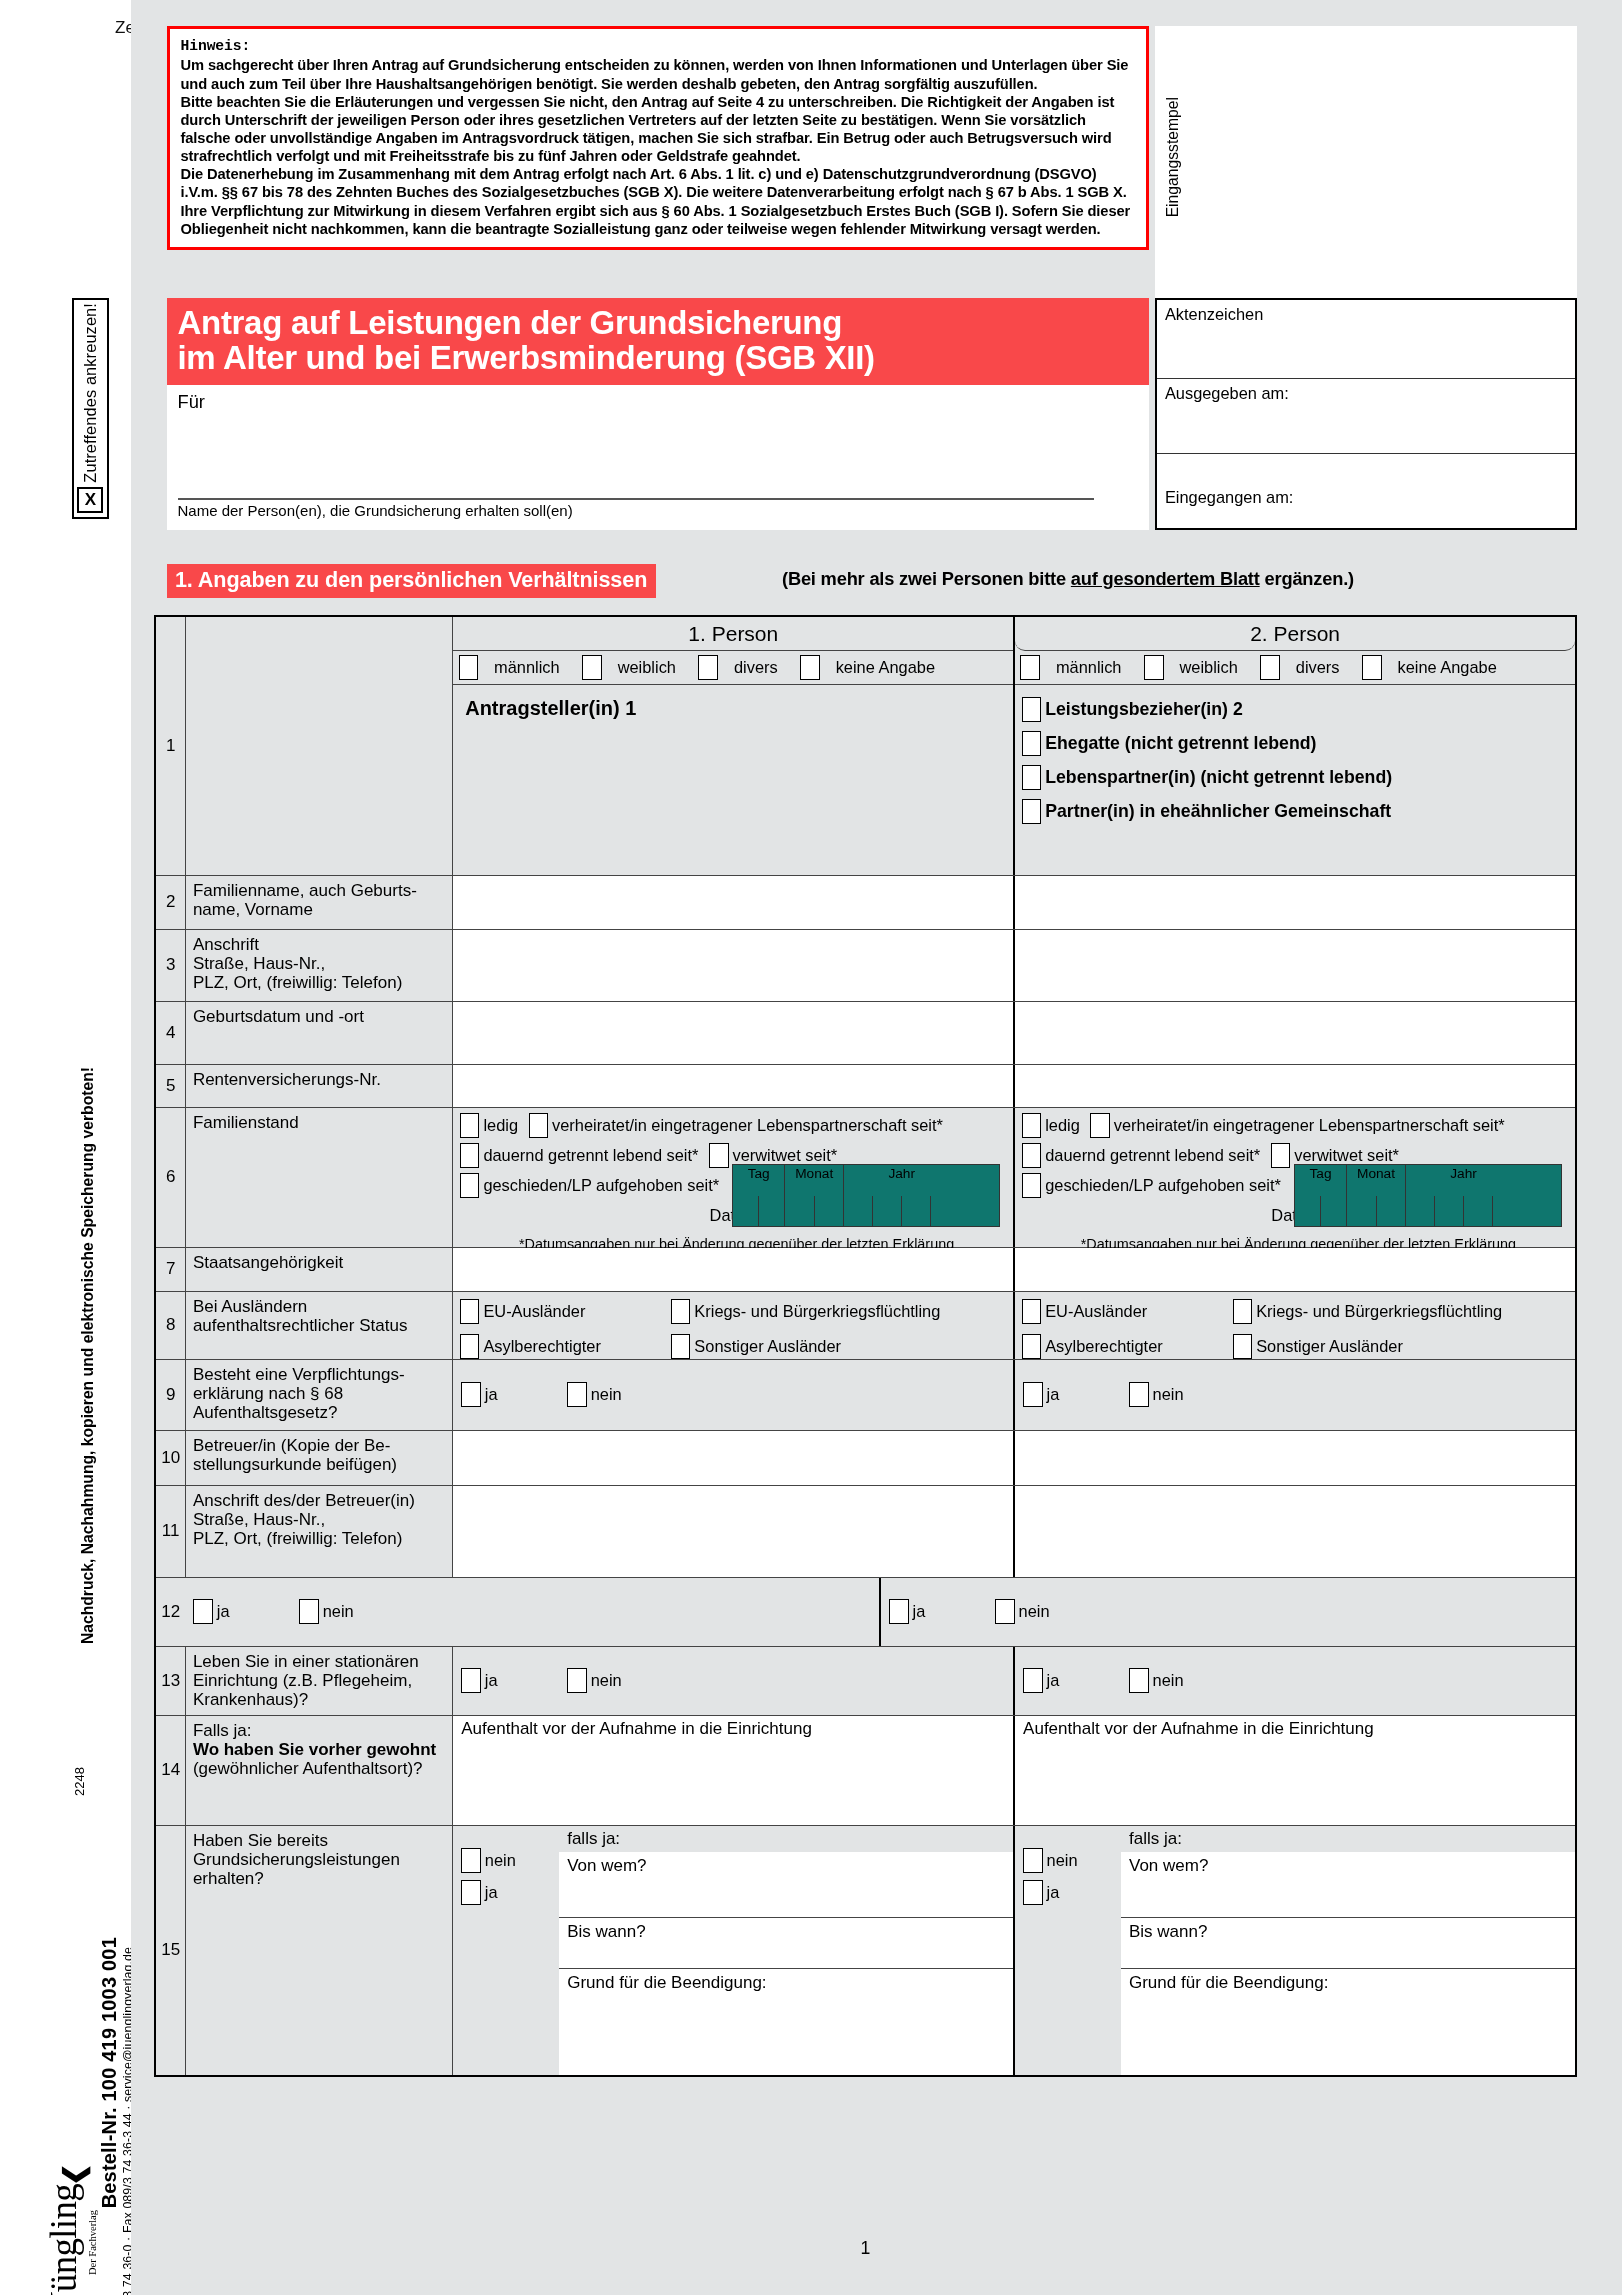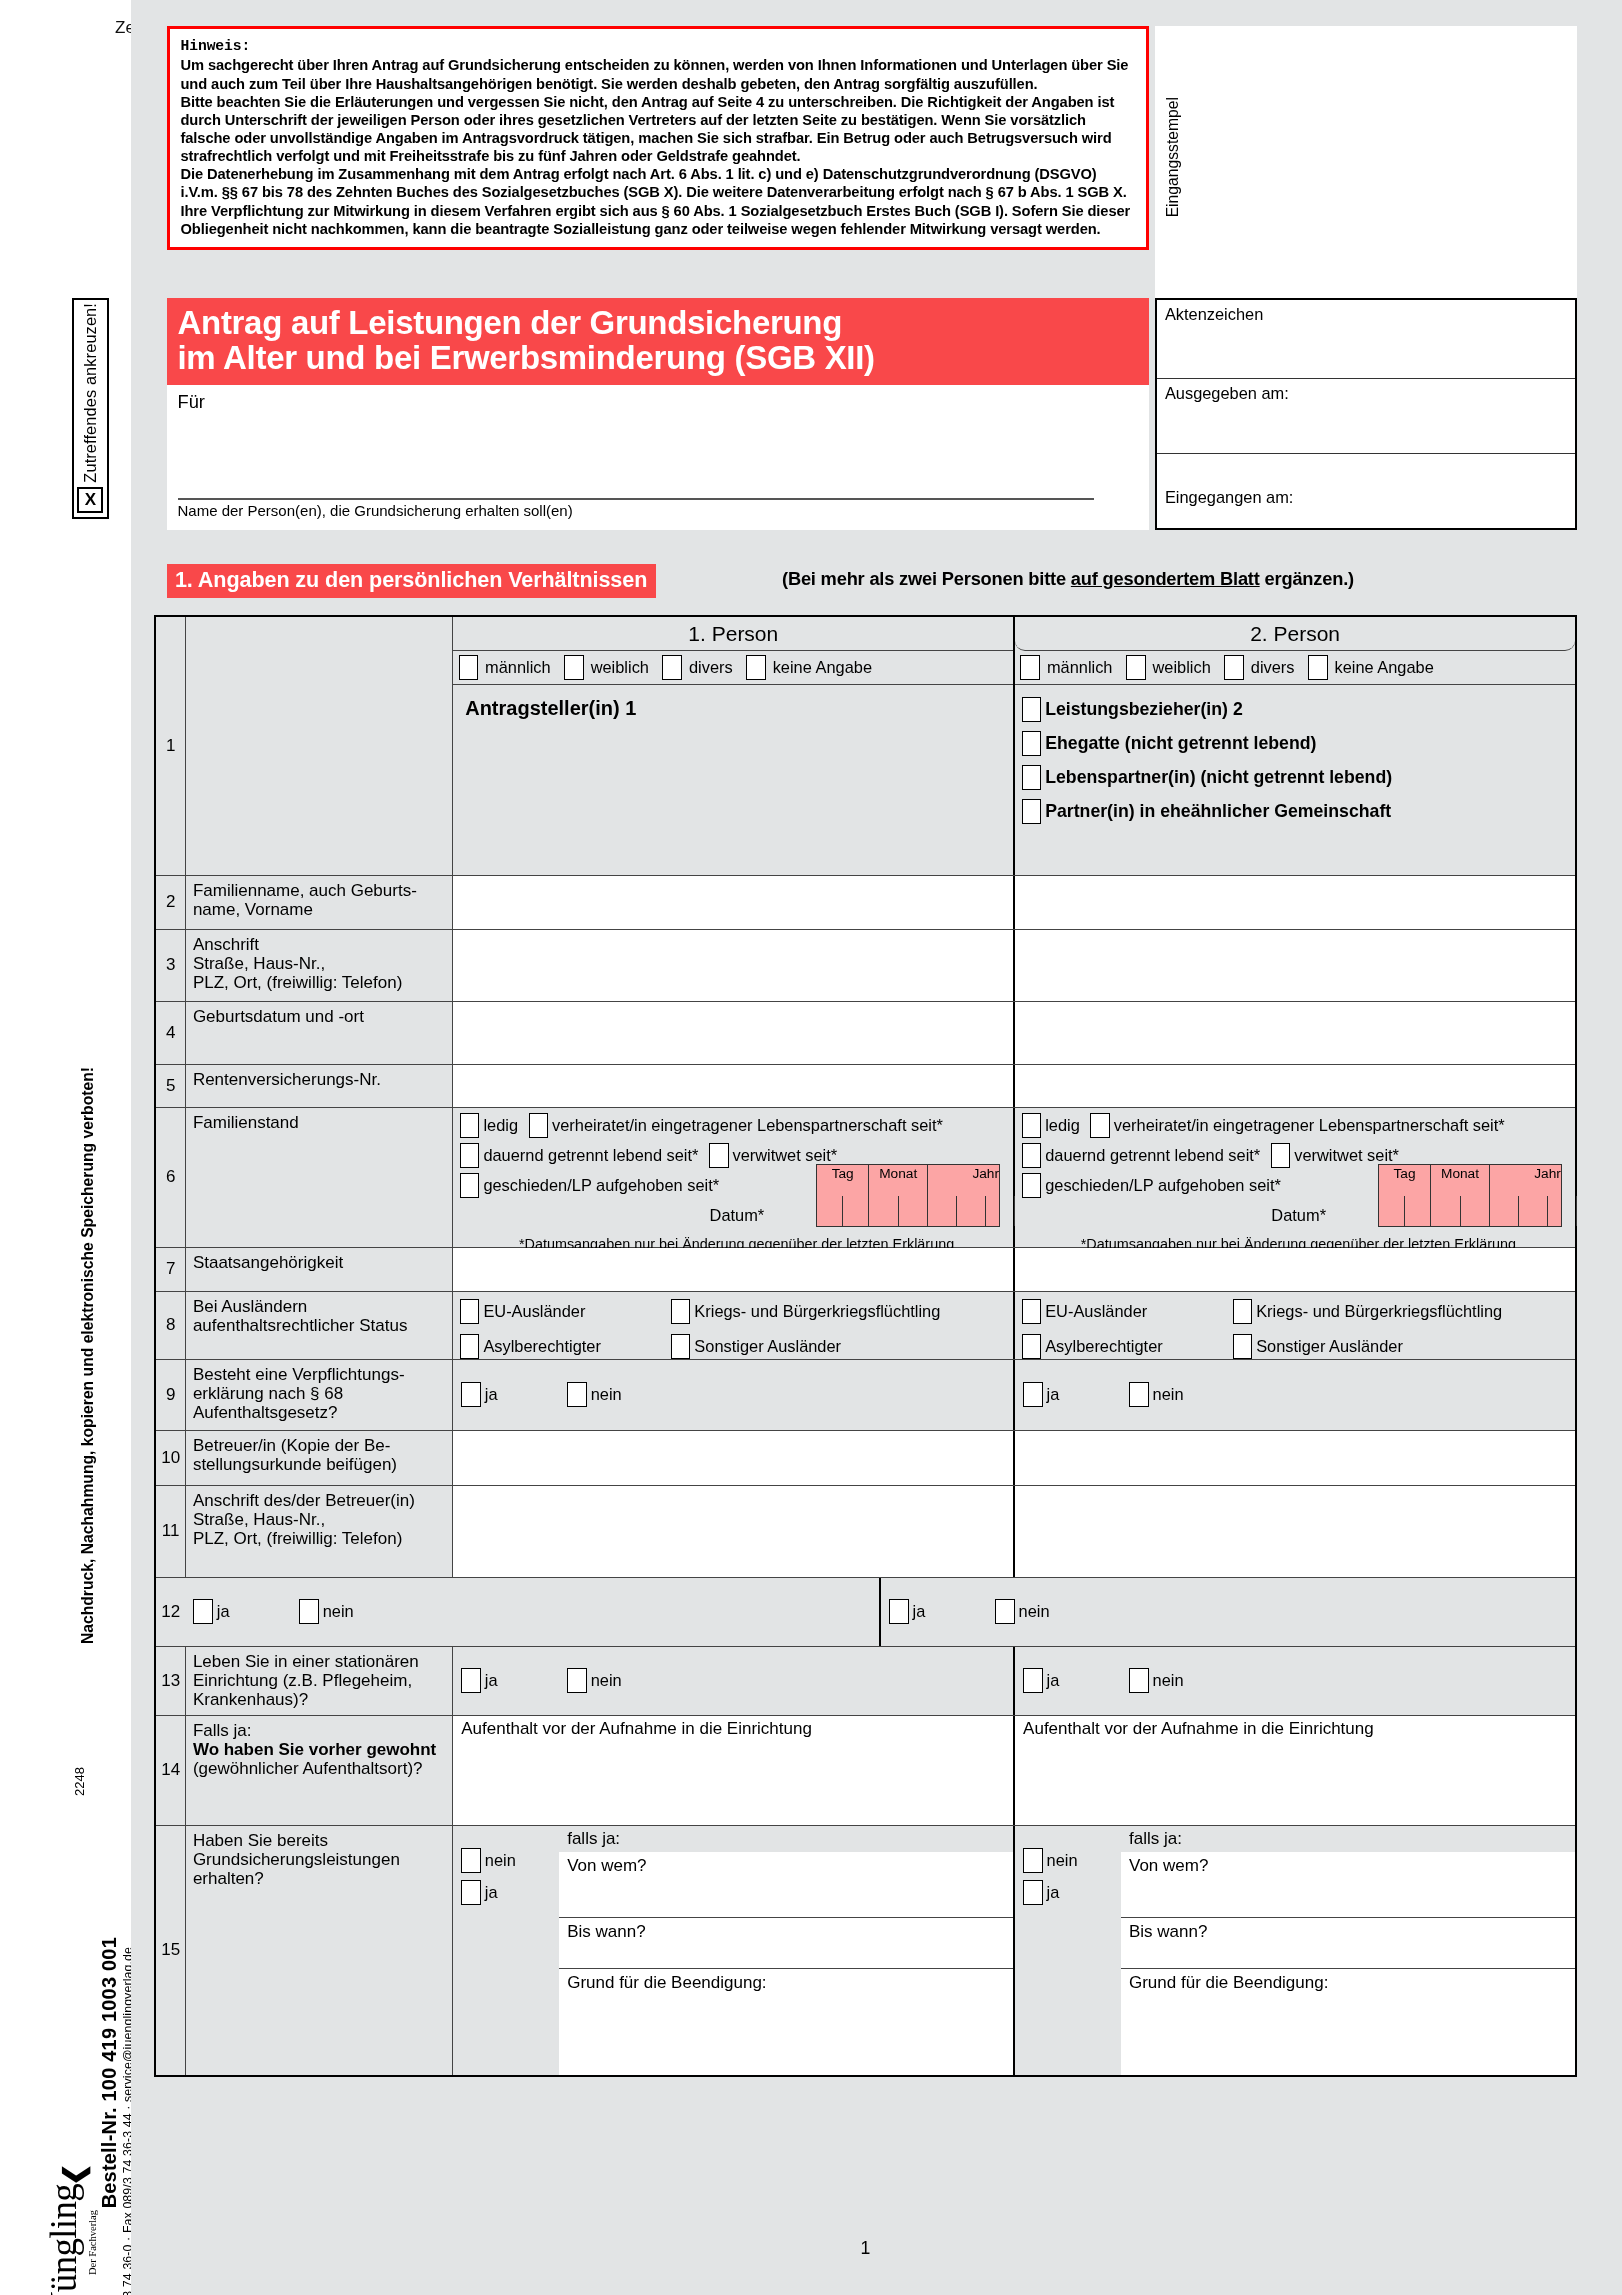--- a/index.html
+++ b/index.html
@@ -152,21 +152,21 @@
   }
   .colA,.colB{
     flex:1 1 0;box-sizing:border-box;position:relative;
     background:#e2e4e5;
   }
   .colA{border-right:2px solid #000;}
   .white{background:#fff;}
 
   .hdr{font-size:21px;text-align:center;padding:5.2px 0 3.9px 0;background:#e2e4e5;}
 
-  .cbrow{display:flex;align-items:center;padding:3.9px 0 3.9px 5.2px;gap:3px;flex-wrap:wrap;}
+  .cbrow{display:flex;align-items:center;padding:3.9px 0 3.9px 5.2px;gap:12px;flex-wrap:wrap;}
   .cb{
     width:19.6px;height:25px;border:1.3px solid #000;background:#fff;
     box-sizing:border-box;flex:0 0 19.6px;display:inline-block;
   }
   .cblabel{font-size:16.4px;margin:0 10.5px 0 3.9px;white-space:nowrap;}
   .cblabel.b{font-weight:bold;font-size:17.7px;}
 
   .opt-stack{padding:7.9px 0 7.9px 6.5px;}
   .opt-stack .line{display:flex;align-items:center;margin-bottom:9.2px;}
   .opt-stack .line:last-child{margin-bottom:0;}
@@ -174,21 +174,21 @@
   .bigname{font-size:20px;font-weight:bold;padding:11.8px 0 0 11.8px;}
 
   .yesno{display:flex;align-items:center;padding-left:7.9px;height:100%;}
 
   
   .fam{padding:5.2px 0 3.9px 6.5px;font-size:16.4px;position:relative;}
   .fam .l{display:flex;align-items:center;margin-bottom:5.2px;}
   .fam .star{font-size:14.4px;text-align:center;margin-top:2.6px;}
   .dategrid{
     position:absolute;right:13px;top:56px;
-    width:184px;height:63px;background:#fca5a5;
+    width:268px;height:63px;background:#0f766e;
     border:1.3px solid #333;box-sizing:border-box;display:flex;
   }
   .dategrid .g{flex:0 0 auto;position:relative;border-right:1.3px solid #333;box-sizing:border-box;}
   .dategrid .g:last-child{border-right:none;}
   .dategrid .cap{font-size:13.7px;text-align:center;padding-top:1.3px;}
   .dategrid .ticks{position:absolute;bottom:0;left:0;right:0;height:30px;display:flex;}
   .dategrid .ticks span{flex:1;border-right:1.3px solid #333;}
   .dategrid .ticks span:last-child{border-right:none;}
   .datumlbl{position:absolute;right:249px;top:98px;font-size:16.4px;}
 

